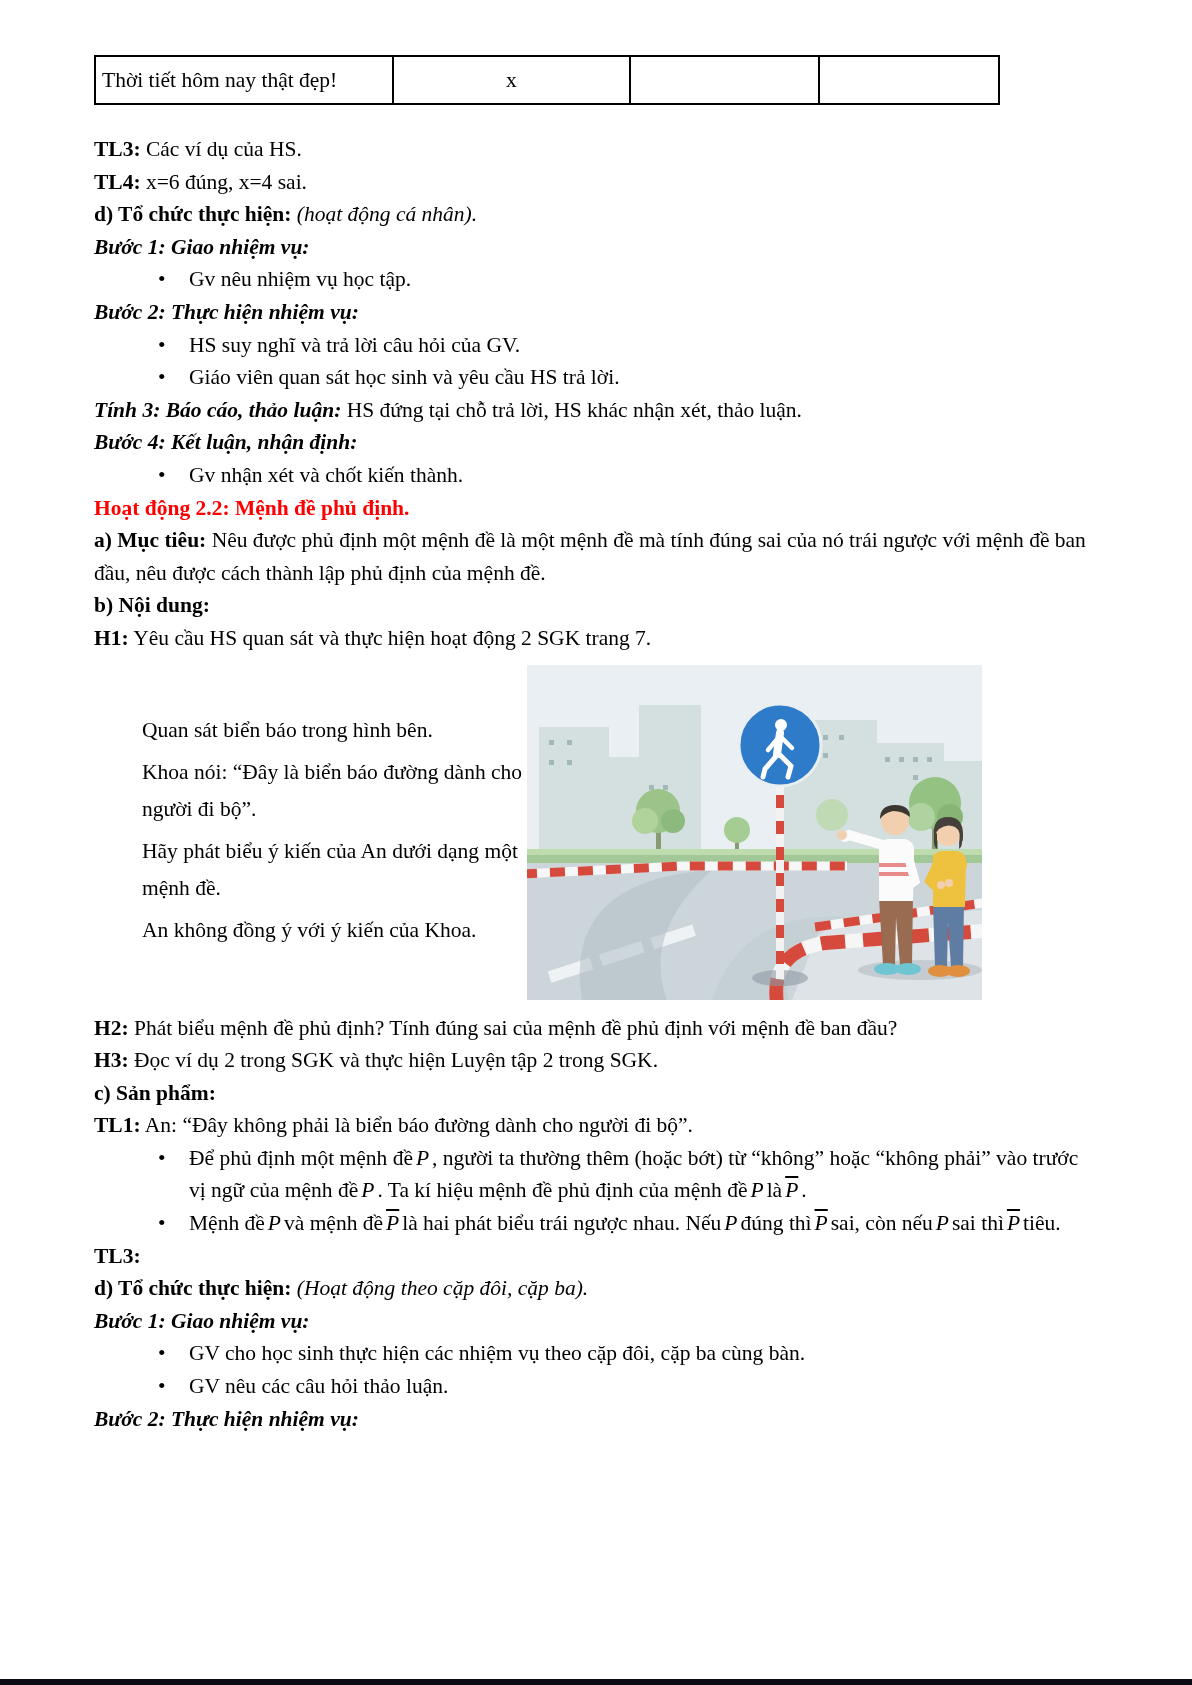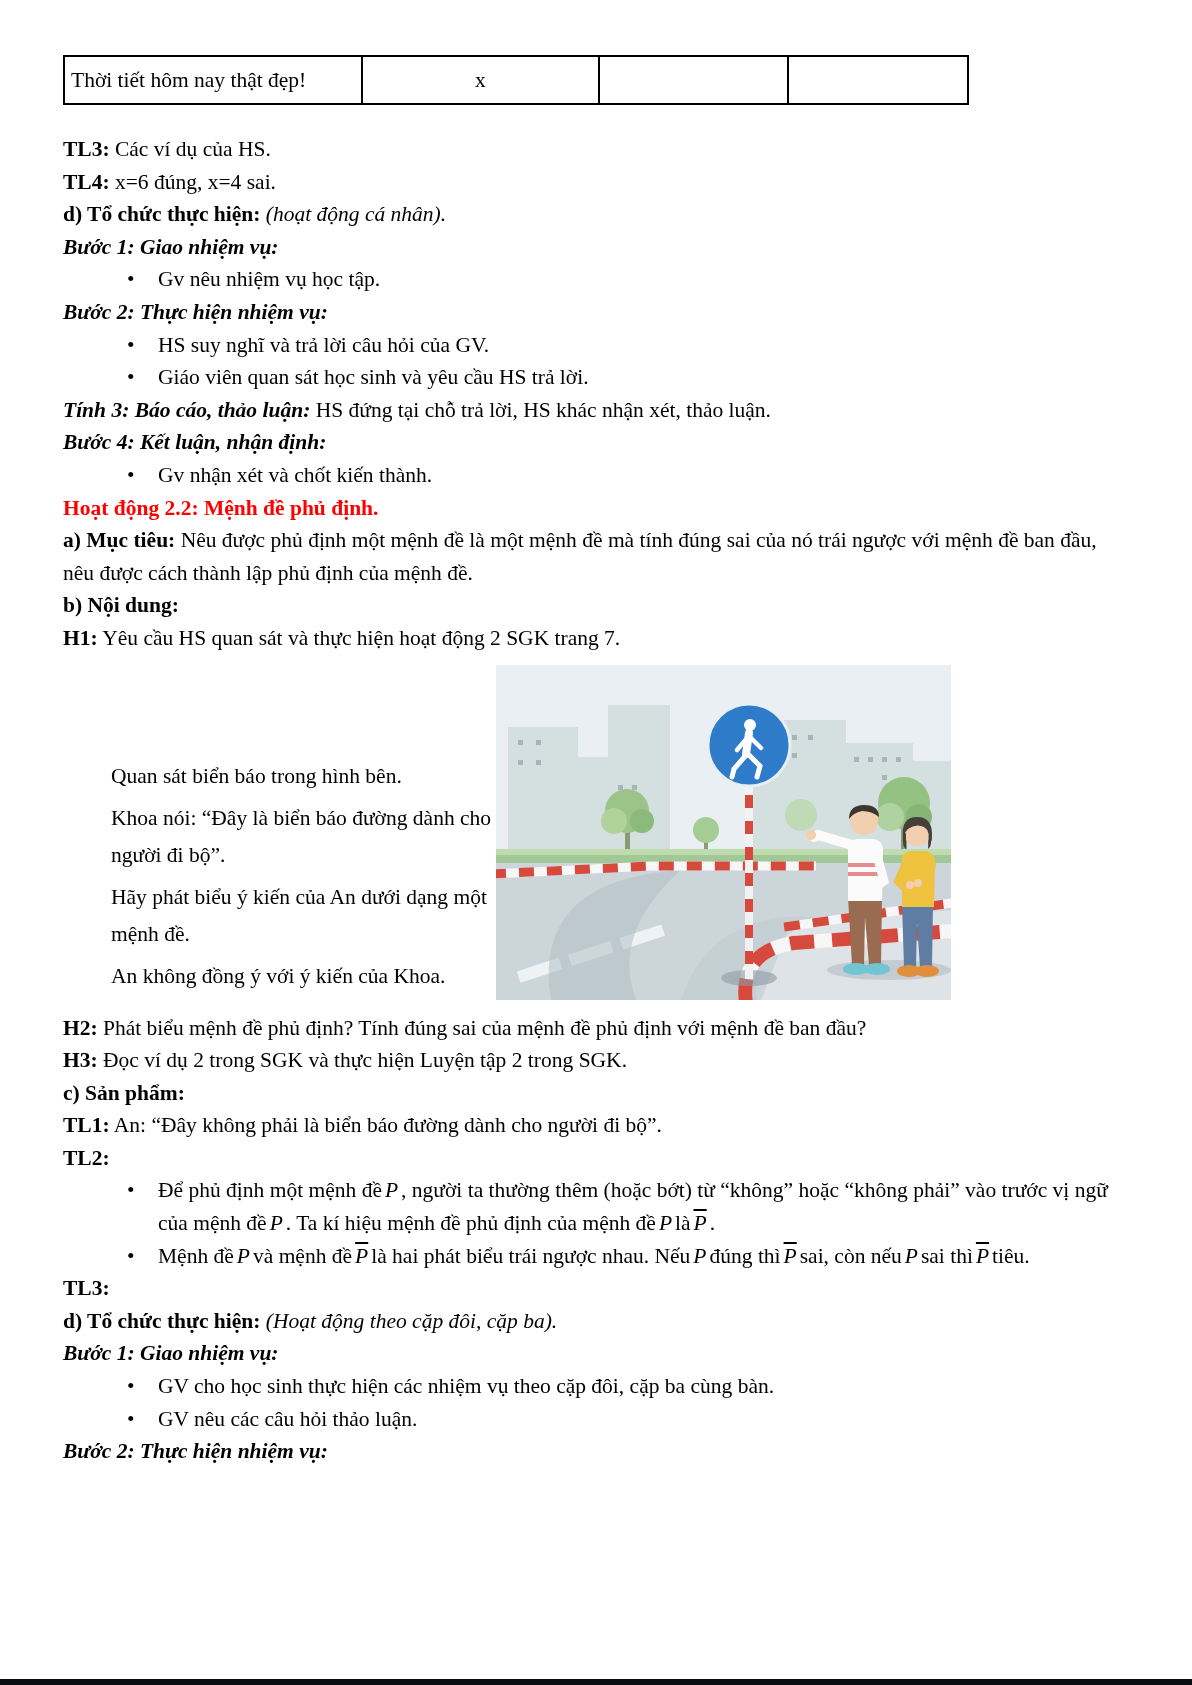--- a/index.html
+++ b/index.html
@@ -5,21 +5,21 @@
   html,body { margin:0; padding:0; background:#ffffff; }
   .page {
     position: relative;
     width: 1192px; height: 1685px;
     background: #ffffff;
     font-family: "Liberation Serif", "DejaVu Serif", serif;
     font-size: 21.5px;
     color: #000;
     overflow: hidden;
   }
-  .content { padding: 0 63px; }
+  .content { padding: 0 94px; }
   
   table.toptable {
     border-collapse: collapse;
     table-layout: fixed;
     width: 906px;
     margin-top: 55px;
   }
   table.toptable td {
     border: 2px solid #000;
     height: 44px;
@@ -33,21 +33,21 @@
   .body-start { margin-top: 28px; }
   p.line { margin: 0; line-height: 32.6px; }
   b.lbl { font-weight: bold; }
   b.bi { font-weight: bold; font-style: italic; }
   .red-head { color: var(--accent-red, #ff0000); font-weight: bold; }
   .bullet { position: relative; padding-left: 95px; margin: 0; line-height: 32.6px; }
   .bullet .marker { position: absolute; left: 64px; top: 0; }
   .mv { font-style: italic; padding: 0 3px; }
   .ov { font-style: italic; padding: 0 3px; text-decoration: overline; text-decoration-thickness: 1.6px; }
   
-  .figure-row { display: flex; align-items: flex-end; margin-top: 10px; margin-bottom: 12px; }
+  .figure-row { display: flex; align-items: center; margin-top: 10px; margin-bottom: 12px; }
   .fig-text { width: 385px; margin-left: 48px; padding-top: 2px; }
   .fig-text p { margin: 0 0 5px 0; line-height: 37px; }
   .fig-art { width: 455px; height: 335px; flex: none; }
   
   .footer-bar {
     position: absolute; left: 0; bottom: 0;
     width: 100%; height: 6px;
     background: var(--footer-bar, #0a0a12);
   }
 </style>
@@ -229,21 +229,20 @@
             <path d="M 407 170 Q 406 182 410 184 L 410 168 Z" fill="#46403b"></path>
             <path d="M 435 170 Q 436 182 432 184 L 433 168 Z" fill="#46403b"></path>
           </g>
         </svg>
       </div>
 
       <p class="line"><b class="lbl">H2:</b><span> Phát biểu mệnh đề phủ định? Tính đúng sai của mệnh đề phủ định với mệnh đề ban đầu?</span></p>
       <p class="line"><b class="lbl">H3:</b><span> Đọc ví dụ 2 trong SGK và thực hiện Luyện tập 2 trong SGK.</span></p>
       <p class="line"><b class="lbl">c) Sản phẩm:</b></p>
       <p class="line"><b class="lbl">TL1:</b><span> An: “Đây không phải là biển báo đường dành cho người đi bộ”.</span></p>
-      <p class="line"><b class="lbl">TL2:</b></p>
 
       <p class="bullet"><span class="marker">•</span><span>Để phủ định một mệnh đề</span><i class="mv">P</i><span>, người ta thường thêm (hoặc bớt) từ “không” hoặc “không phải” vào trước vị ngữ của mệnh đề</span><i class="mv">P</i><span>. Ta kí hiệu mệnh đề phủ định của mệnh đề</span><i class="mv">P</i><span>là</span><i class="ov">P</i><span>.</span></p>
 
       <p class="bullet"><span class="marker">•</span><span>Mệnh đề</span><i class="mv">P</i><span>và mệnh đề</span><i class="ov">P</i><span>là hai phát biểu trái ngược nhau. Nếu</span><i class="mv">P</i><span>đúng thì</span><i class="ov">P</i><span>sai, còn nếu</span><i class="mv">P</i><span>sai thì</span><i class="ov">P</i><span>tiêu.</span></p>
 
       <p class="line"><b class="lbl">TL3:</b></p>
 
       <p class="line"><b class="lbl">d) Tổ chức thực hiện:</b><i> (Hoạt động theo cặp đôi, cặp ba).</i></p>
       <p class="line"><b class="bi">Bước 1: Giao nhiệm vụ:</b></p>
       <p class="bullet"><span class="marker">•</span><span>GV cho học sinh thực hiện các nhiệm vụ theo cặp đôi, cặp ba cùng bàn.</span></p>

